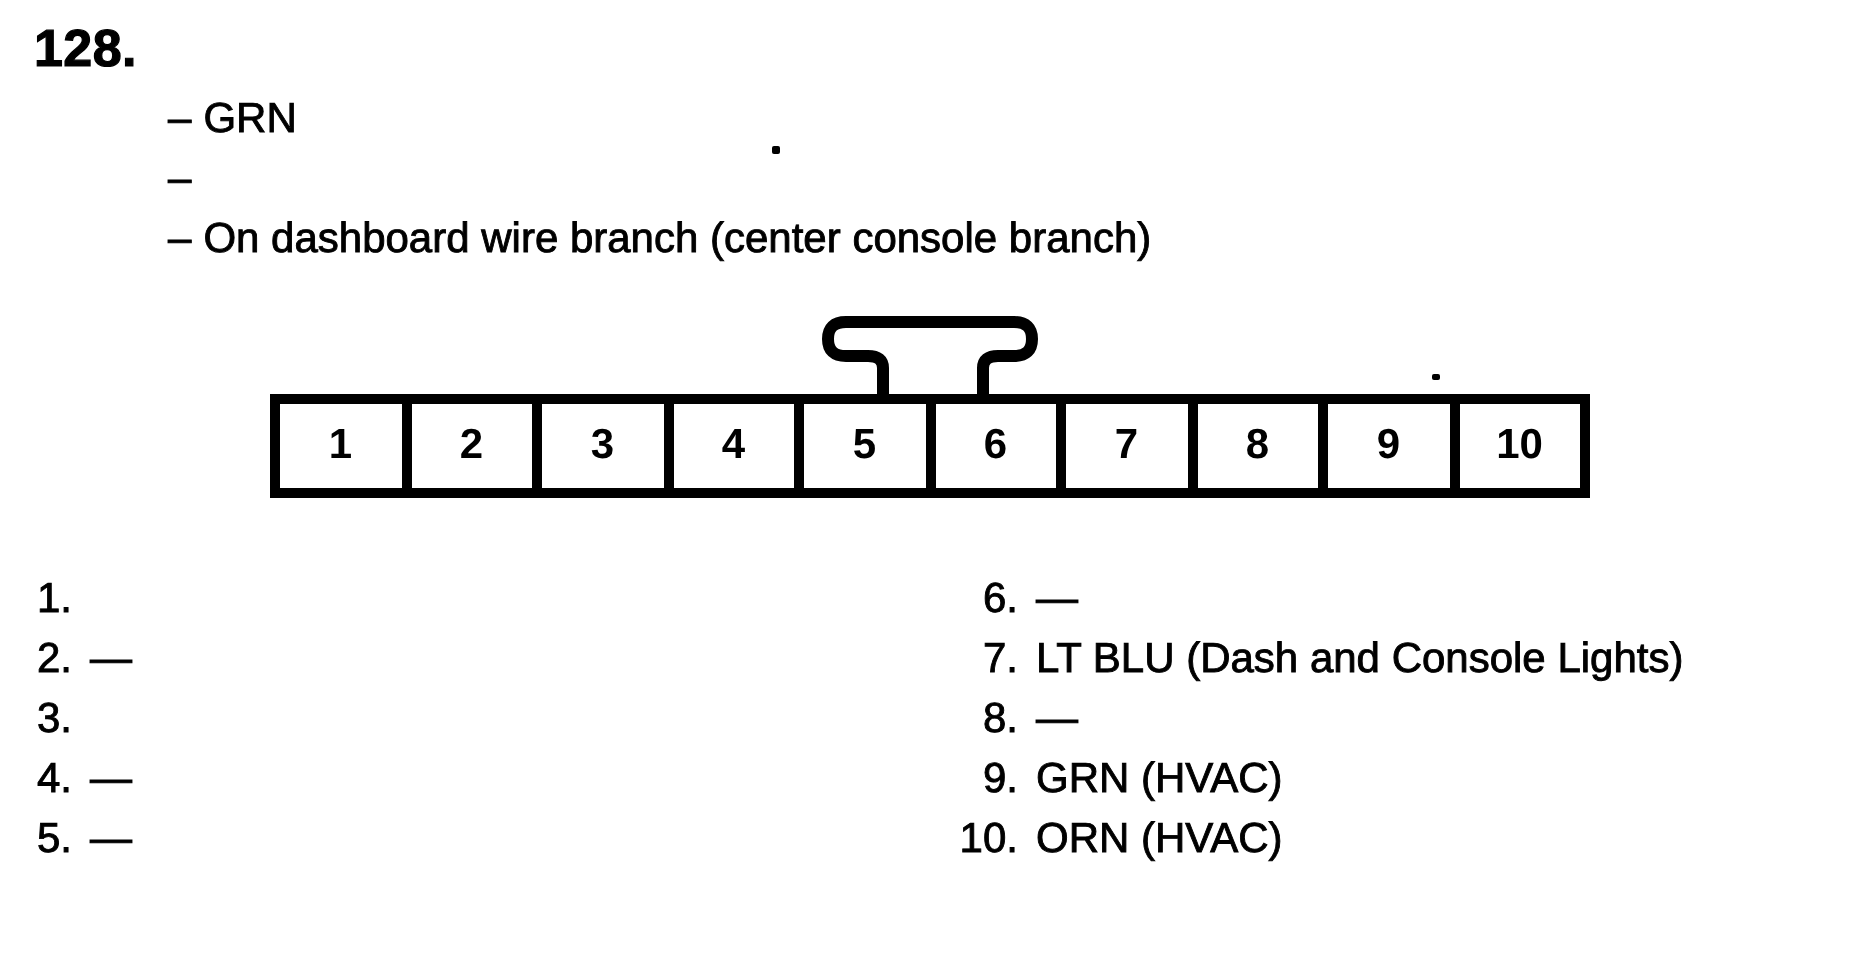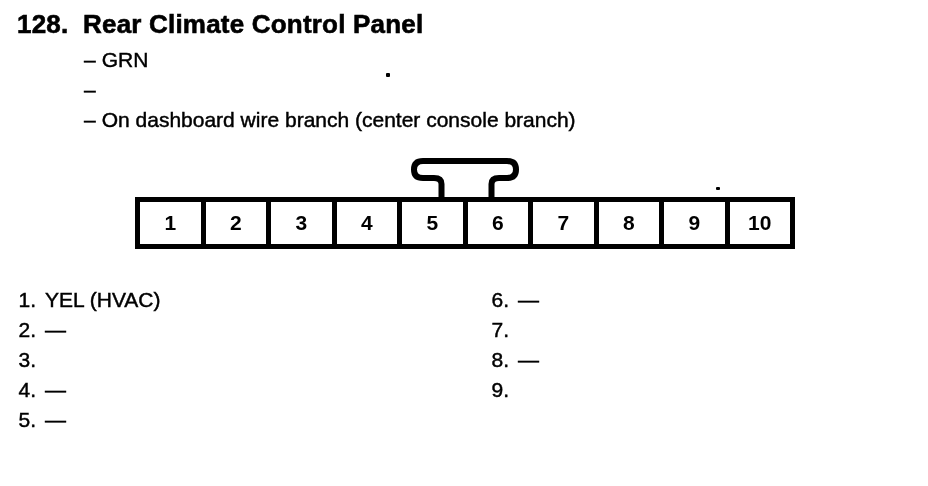--- a/index.html
+++ b/index.html
@@ -86,21 +86,20 @@
   .artifact.a1 { left: 386px; top: 73px; width: 4px; height: 4px; }
   .artifact.a2 { left: 716px; top: 187px; width: 4px; height: 3px; }
 </style>
 </head>
 <body>
 
 <div class="page">
 
   <div class="header">
     <span class="num">128.</span>
-    <span>Rear Climate Control Panel</span>
   </div>
 
   <div class="notes ink">
     <div class="note-line">
       <span class="note-dash">–</span>
       <span>GRN</span>
     </div>
     <div class="note-line">
       <span class="note-dash">–</span>
     </div>
@@ -123,21 +122,20 @@
     <div class="pin-cell">6</div>
     <div class="pin-cell">7</div>
     <div class="pin-cell">8</div>
     <div class="pin-cell">9</div>
     <div class="pin-cell">10</div>
   </div>
 
   <div class="pin-col left ink">
     <div class="pin-row">
       <span class="pin-num">1.</span>
-      <span class="pin-label">YEL (HVAC)</span>
     </div>
     <div class="pin-row">
       <span class="pin-num">2.</span>
       <span class="pin-label">—</span>
     </div>
     <div class="pin-row">
       <span class="pin-num">3.</span>
     </div>
     <div class="pin-row">
       <span class="pin-num">4.</span>
@@ -149,26 +147,32 @@
     </div>
   </div>
 
   <div class="pin-col right ink">
     <div class="pin-row">
       <span class="pin-num">6.</span>
       <span class="pin-label">—</span>
     </div>
     <div class="pin-row">
       <span class="pin-num">7.</span>
+      <span class="pin-label">LT BLU (Dash and Console Lights)</span>
     </div>
     <div class="pin-row">
       <span class="pin-num">8.</span>
       <span class="pin-label">—</span>
     </div>
     <div class="pin-row">
       <span class="pin-num">9.</span>
+      <span class="pin-label">GRN (HVAC)</span>
+    </div>
+    <div class="pin-row">
+      <span class="pin-num">10.</span>
+      <span class="pin-label">ORN (HVAC)</span>
     </div>
   </div>
 
   <div class="artifact a1"></div>
   <div class="artifact a2"></div>
 
 </div>
 
 </body></html>

